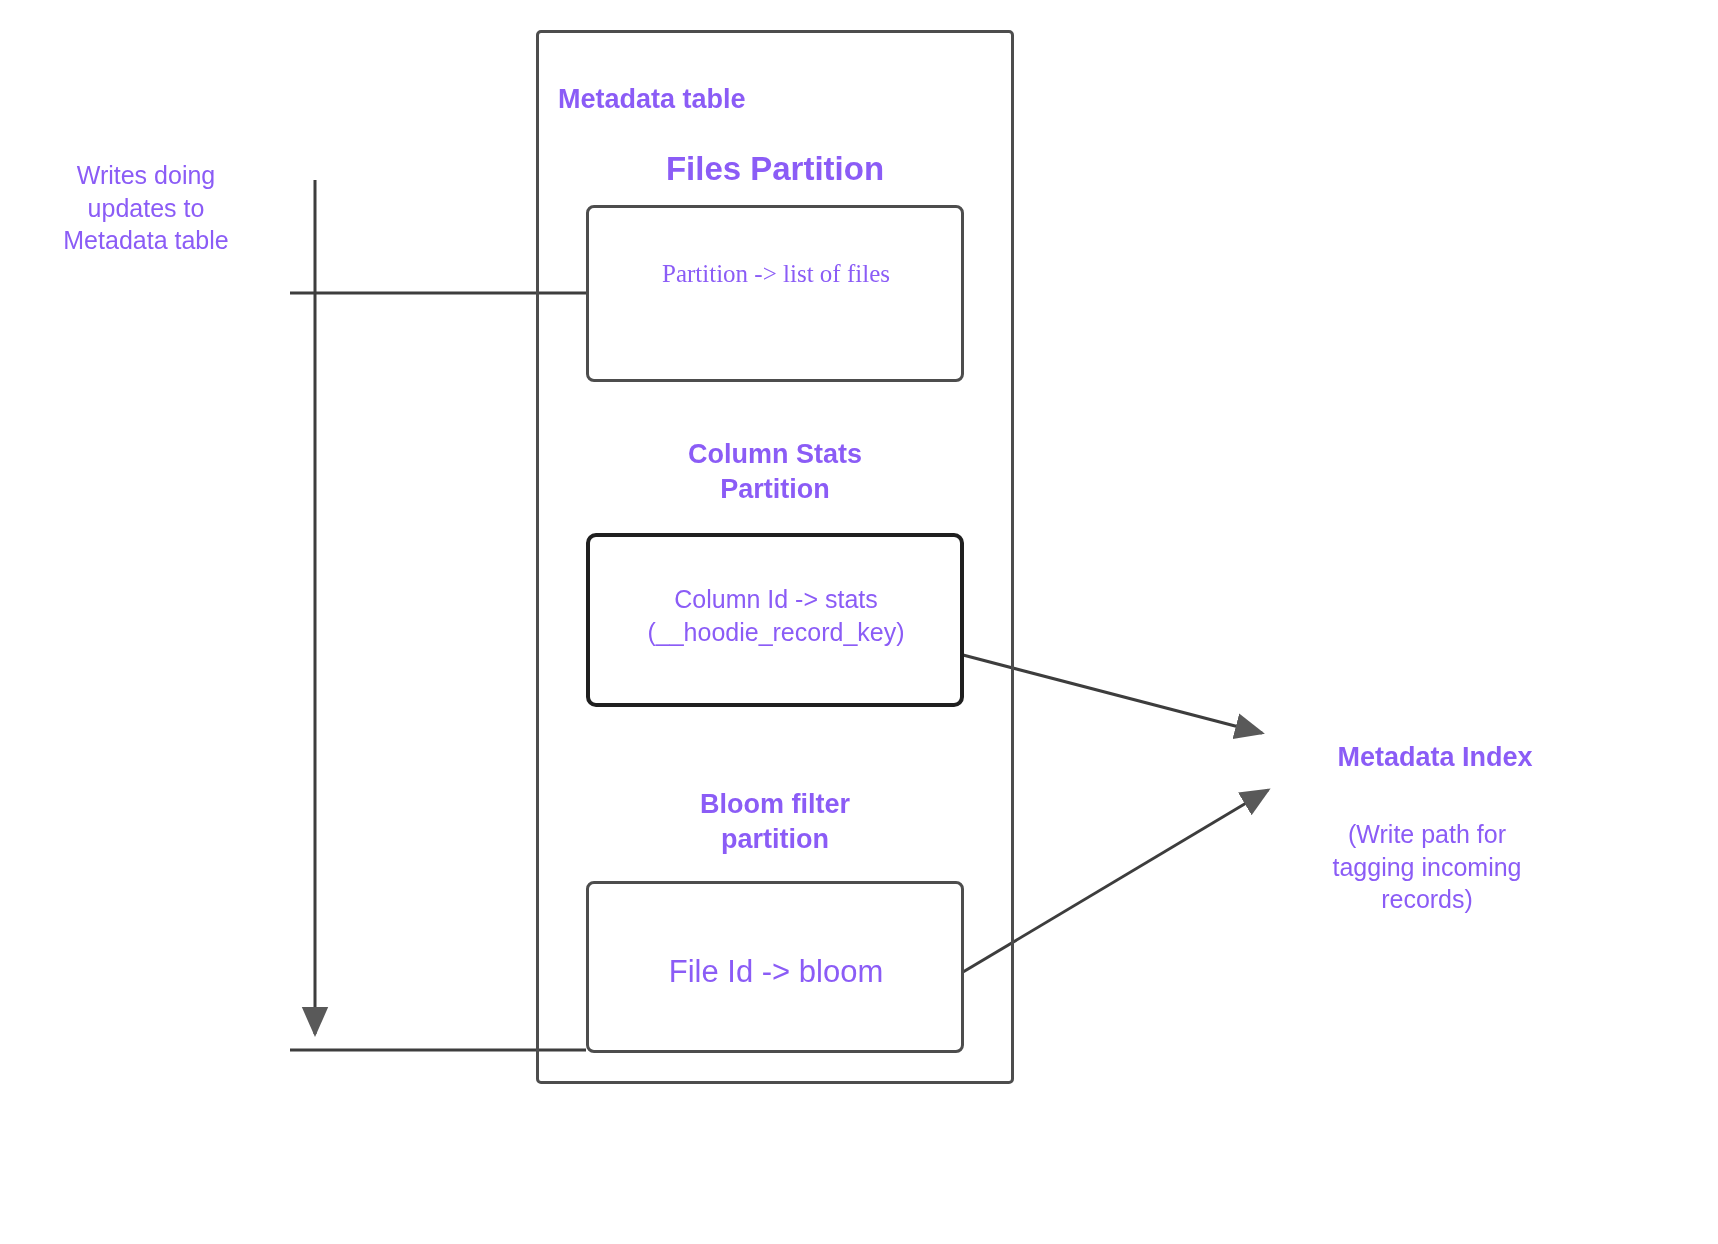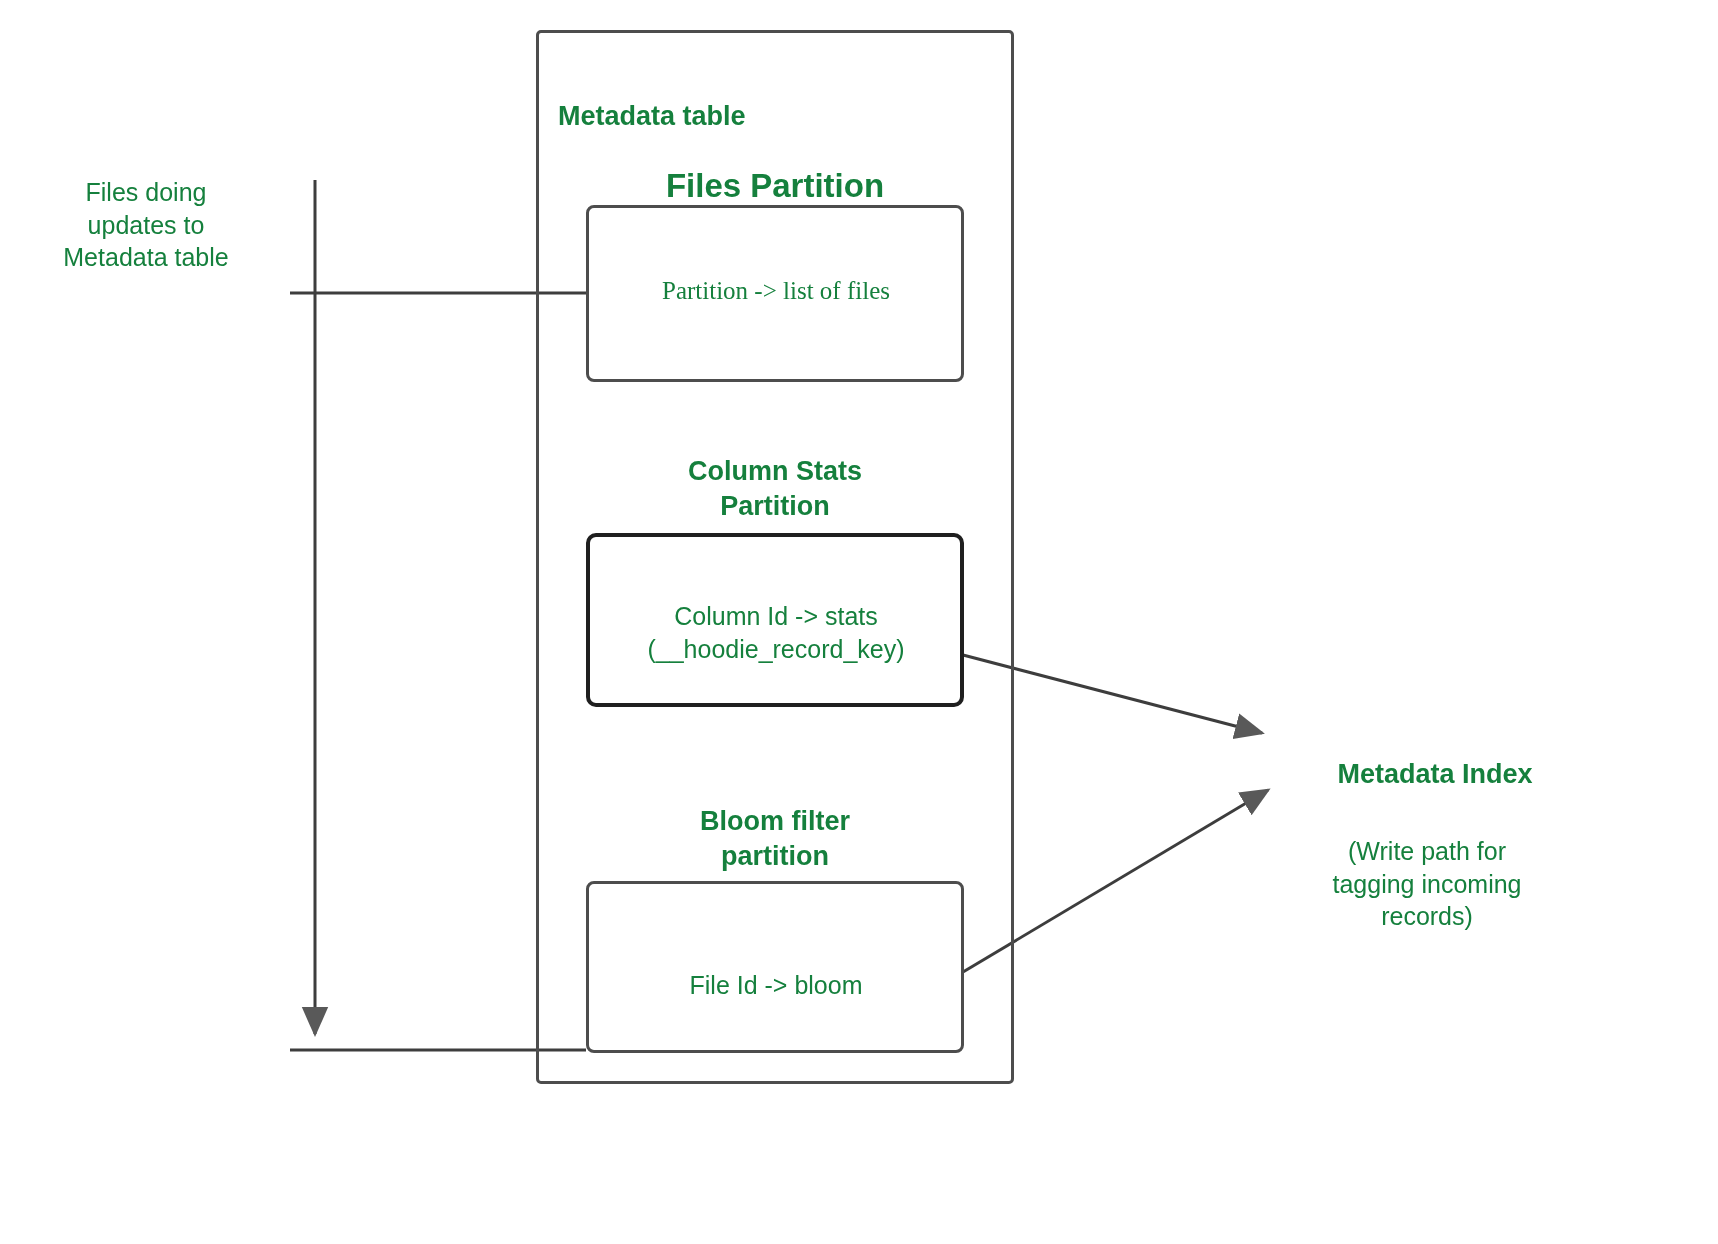--- a/index.html
+++ b/index.html
@@ -22,22 +22,21 @@
     top: 0;
     width: 1718px;
     height: 1244px;
     pointer-events: none;
   }
   .txt {
     position: absolute;
     text-align: center;
     line-height: 1.30;
     white-space: pre-line;
-    color: #15803d;
-    margin-top: 17px;
+    color: #8b5cf6;
   }
   .bold {
     font-weight: bold;
   }
 
   
   #metadata-table-box {
     position: absolute;
     left: 536px;
     top: 30px;
@@ -120,21 +119,21 @@
     width: 378px;
     height: 172px;
     border: 3px solid #4d4d4d;
     border-radius: 8px;
     box-sizing: border-box;
   }
   #bloom-partition-label {
     left: 596px;
     top: 952px;
     width: 360px;
-    font-size: 25px;
+    font-size: 31px;
   }
 
   
   #writes-note {
     left: 18px;
     top: 159px;
     width: 256px;
     font-size: 25px;
   }
 
@@ -181,21 +180,21 @@
 
     <g>
       <path d="M963,655 L1262,733" stroke="#3d3d3d" stroke-width="3" fill="none" marker-end="url(#arrow-dark)"></path>
     </g>
 
     <g>
       <path d="M963,972 L1268,790" stroke="#3d3d3d" stroke-width="3" fill="none" marker-end="url(#arrow-dark)"></path>
     </g>
   </svg>
 
-  <div class="txt" id="writes-note">Files doing
+  <div class="txt" id="writes-note">Writes doing
 updates to
 Metadata table</div>
 
   <div id="metadata-table-box"></div>
 
   <div class="txt bold" id="metadata-table-title">Metadata table</div>
 
   <div class="txt bold" id="files-partition-title">Files Partition</div>
 
   <div id="files-partition-box"></div>

